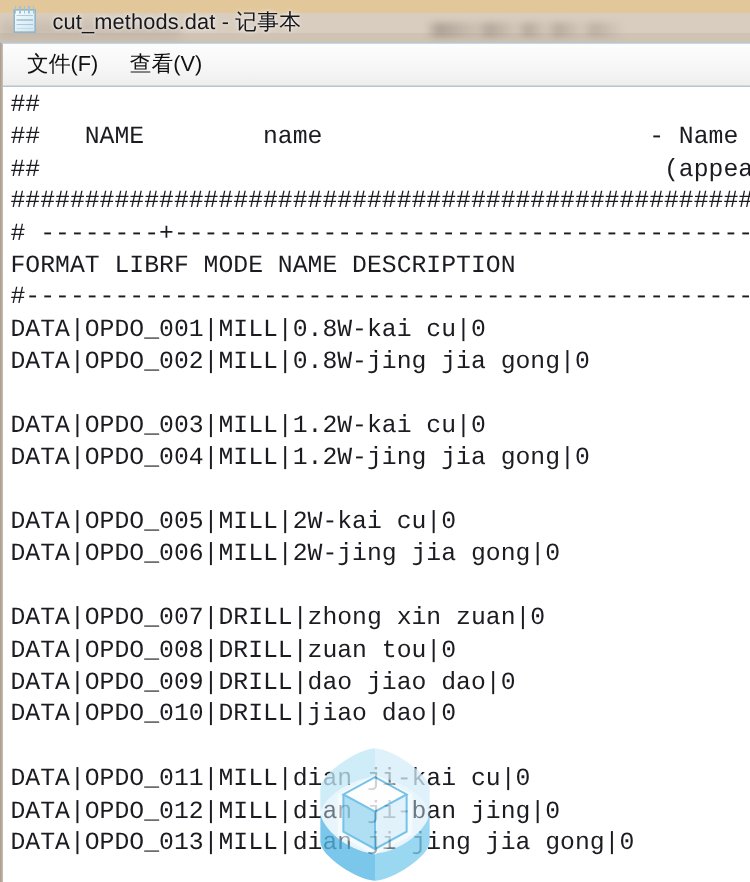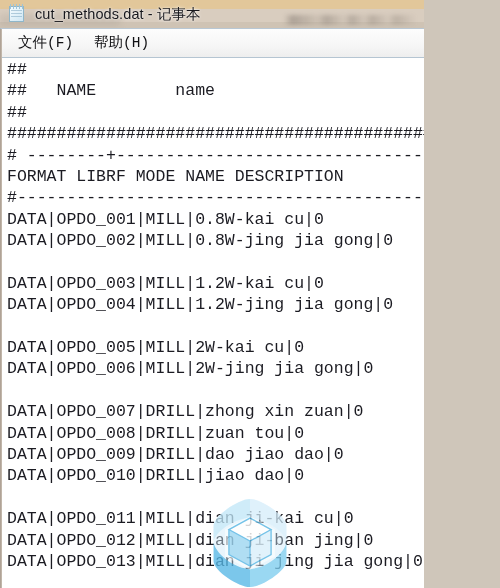--- a/index.html
+++ b/index.html
@@ -6,21 +6,21 @@
     margin: 0;
     padding: 0;
     width: 500px;
     height: 588px;
     overflow: hidden;
     background: #cfc6ba;
   }
 
   #screen {
     position: relative;
-    width: 424px;
+    width: 500px;
     height: 588px;
     overflow: hidden;
     font-family: "Liberation Sans", sans-serif;
   }
 
   
   .desktop {
     position: absolute;
     inset: 0;
     background:
@@ -127,21 +127,21 @@
     height: 29px;
     background: linear-gradient(to bottom, #fdfdfd 0%, #f6f6f6 60%, #eeeeee 100%);
     border-top: 1px solid #b8c7d4;
     border-left: 1px solid #9aafc0;
     display: flex;
     align-items: center;
     padding-left: 9px;
     box-sizing: border-box;
   }
   .menu-item {
-    font-family: Liberation Mono, monospace;
+    font-family: Liberation Sans, sans-serif;
     font-size: 14.5px;
     color: #111114;
     padding: 2px 8px 3px 8px;
     margin-right: 5px;
     white-space: nowrap;
     cursor: default;
   }
 
   
   .textarea-wrap {
@@ -206,21 +206,21 @@
       <div class="np-icon">
         <div class="page"></div>
         <div class="lines"></div>
         <div class="spiral"></div>
       </div>
       <div class="title-text">cut_methods.dat - 记事本</div>
     </div>
 
     <div class="menubar">
       <div class="menu-item">文件(F)</div>
-      <div class="menu-item">帮助(H)</div>
+      <div class="menu-item">查看(V)</div>
     </div>
 
     <div class="textarea-wrap">
       <div class="text-inner" id="text-lines">
           <div class="line">##                                                      - LATHE</div>
           <div class="line">##   NAME        name                      - Name of Cutting Method</div>
           <div class="line">##                                          (appears on the label)</div>
           <div class="line">####################################################################</div>
           <div class="line"># --------+---------------------------------------------+----------</div>
           <div class="line">FORMAT LIBRF MODE NAME DESCRIPTION</div>

